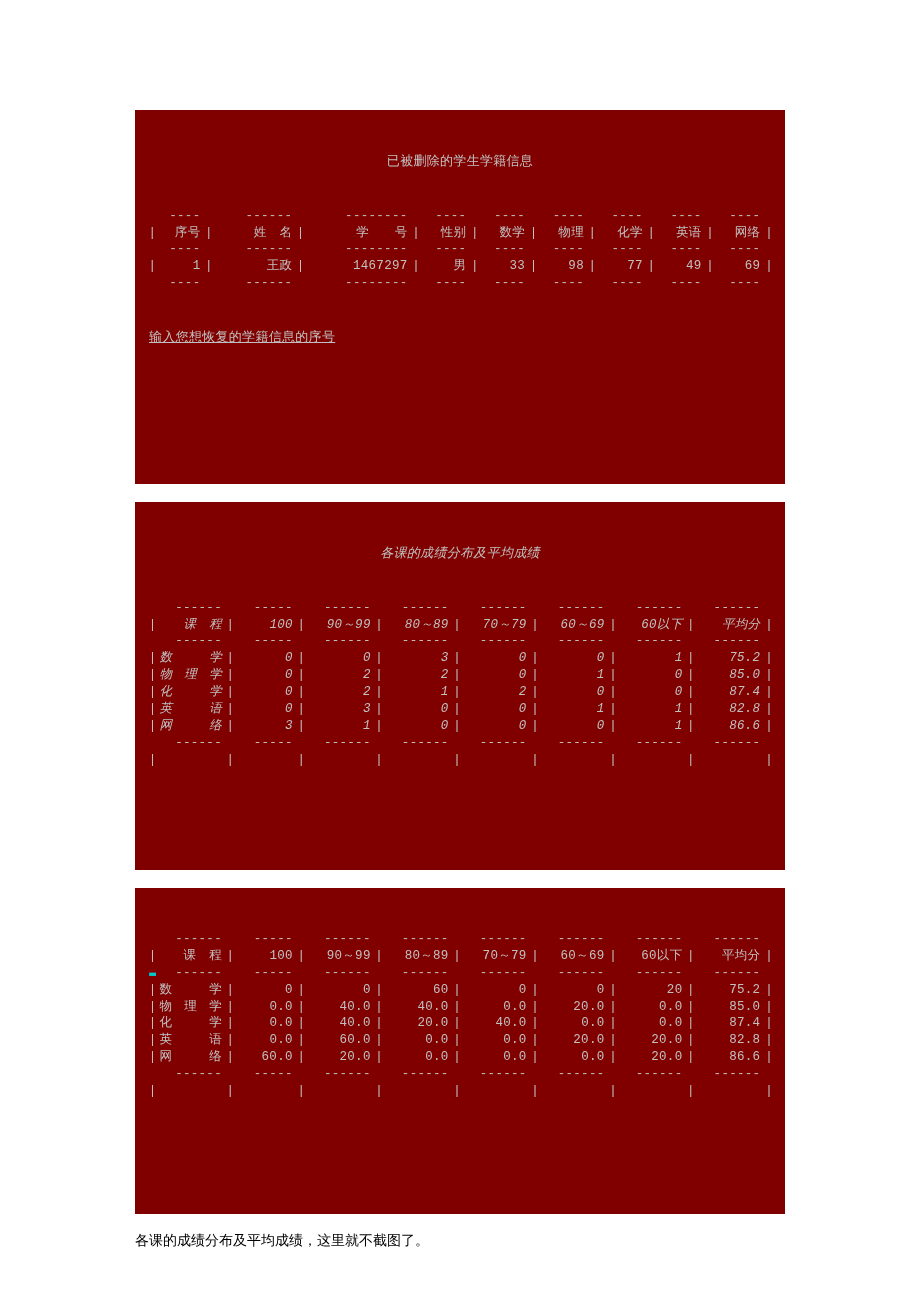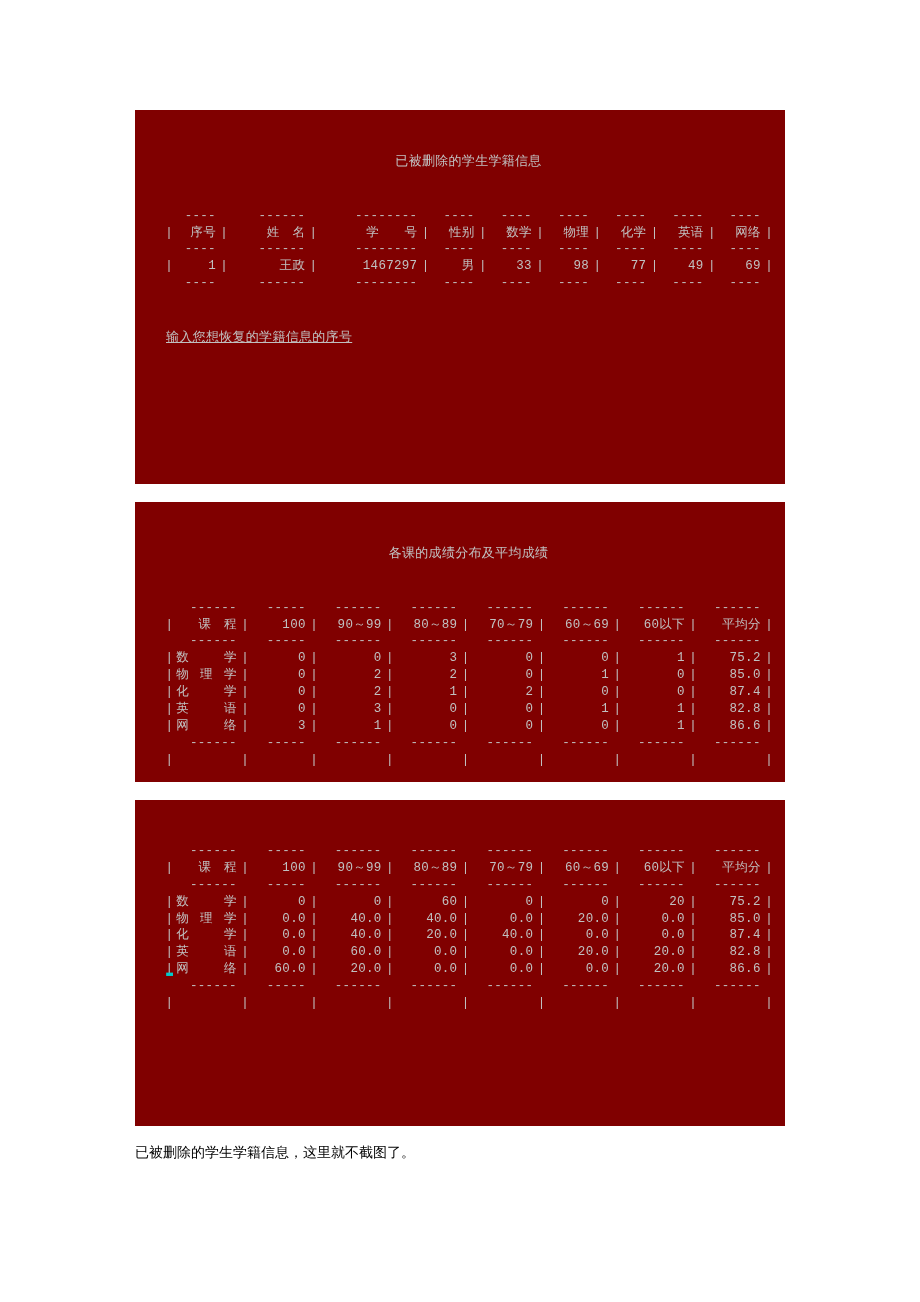--- a/index.html
+++ b/index.html
@@ -12,28 +12,28 @@
       font-family: "SimSun", "宋体", monospace;
       padding: 110px 135px 40px 135px;
       width: 920px;
     }
     .console-block {
       background: #800000;
       color: #c0c0c0;
       font-family: "Courier New", "SimSun", monospace;
       font-size: 13px;
       line-height: 1.35;
-      padding: 8px 12px 12px 29px;
+      padding: 8px 12px 12px 12px;
       margin-bottom: 18px;
       white-space: pre;
       letter-spacing: 0.3px;
       min-height: 200px;
     }
     .block-1 { height: 374px; }
-    .block-2 { height: 280px; }
+    .block-2 { height: 368px; font-style: italic; }
     .block-3 { height: 326px; }
     .title-line {
       text-align: center;
       white-space: normal;
       margin-bottom: 2px;
     }
     table.ascii {
       border-collapse: collapse;
       width: 100%;
       table-layout: fixed;
@@ -212,13 +212,13 @@
     </tbody><tbody id="pct-rows"><tr><td class="pipe">|</td><td class="subject-col">数　学</td><td class="pipe">|</td><td>0</td><td class="pipe">|</td><td>0</td><td class="pipe">|</td><td>60</td><td class="pipe">|</td><td>0</td><td class="pipe">|</td><td>0</td><td class="pipe">|</td><td>20</td><td class="pipe">|</td><td>75.2</td><td class="pipe">|</td></tr><tr><td class="pipe">|</td><td class="subject-col">物理学</td><td class="pipe">|</td><td>0.0</td><td class="pipe">|</td><td>40.0</td><td class="pipe">|</td><td>40.0</td><td class="pipe">|</td><td>0.0</td><td class="pipe">|</td><td>20.0</td><td class="pipe">|</td><td>0.0</td><td class="pipe">|</td><td>85.0</td><td class="pipe">|</td></tr><tr><td class="pipe">|</td><td class="subject-col">化　学</td><td class="pipe">|</td><td>0.0</td><td class="pipe">|</td><td>40.0</td><td class="pipe">|</td><td>20.0</td><td class="pipe">|</td><td>40.0</td><td class="pipe">|</td><td>0.0</td><td class="pipe">|</td><td>0.0</td><td class="pipe">|</td><td>87.4</td><td class="pipe">|</td></tr><tr><td class="pipe">|</td><td class="subject-col">英　语</td><td class="pipe">|</td><td>0.0</td><td class="pipe">|</td><td>60.0</td><td class="pipe">|</td><td>0.0</td><td class="pipe">|</td><td>0.0</td><td class="pipe">|</td><td>20.0</td><td class="pipe">|</td><td>20.0</td><td class="pipe">|</td><td>82.8</td><td class="pipe">|</td></tr><tr><td class="pipe">|</td><td class="subject-col">网　络</td><td class="pipe">|</td><td>60.0</td><td class="pipe">|</td><td>20.0</td><td class="pipe">|</td><td>0.0</td><td class="pipe">|</td><td>0.0</td><td class="pipe">|</td><td>0.0</td><td class="pipe">|</td><td>20.0</td><td class="pipe">|</td><td>86.6</td><td class="pipe">|</td></tr></tbody>
     <tbody><tr class="dash-line">
       <td></td><td>------</td><td></td><td>-----</td><td></td><td>------</td><td></td><td>------</td><td></td><td>------</td><td></td><td>------</td><td></td><td>------</td><td></td><td>------</td><td></td>
     </tr>
     <tr>
       <td class="pipe">|</td><td></td><td class="pipe">|</td><td></td><td class="pipe">|</td><td></td><td class="pipe">|</td><td></td><td class="pipe">|</td><td></td><td class="pipe">|</td><td></td><td class="pipe">|</td><td></td><td class="pipe">|</td><td></td><td class="pipe">|</td>
     </tr>
   </tbody></table>
 </div>
 
-<div class="footer-text">已被删除的学生学籍信息，这里就不截图了。</div>
+<div class="footer-text">各课的成绩分布及平均成绩，这里就不截图了。</div>
 
 </body></html>

